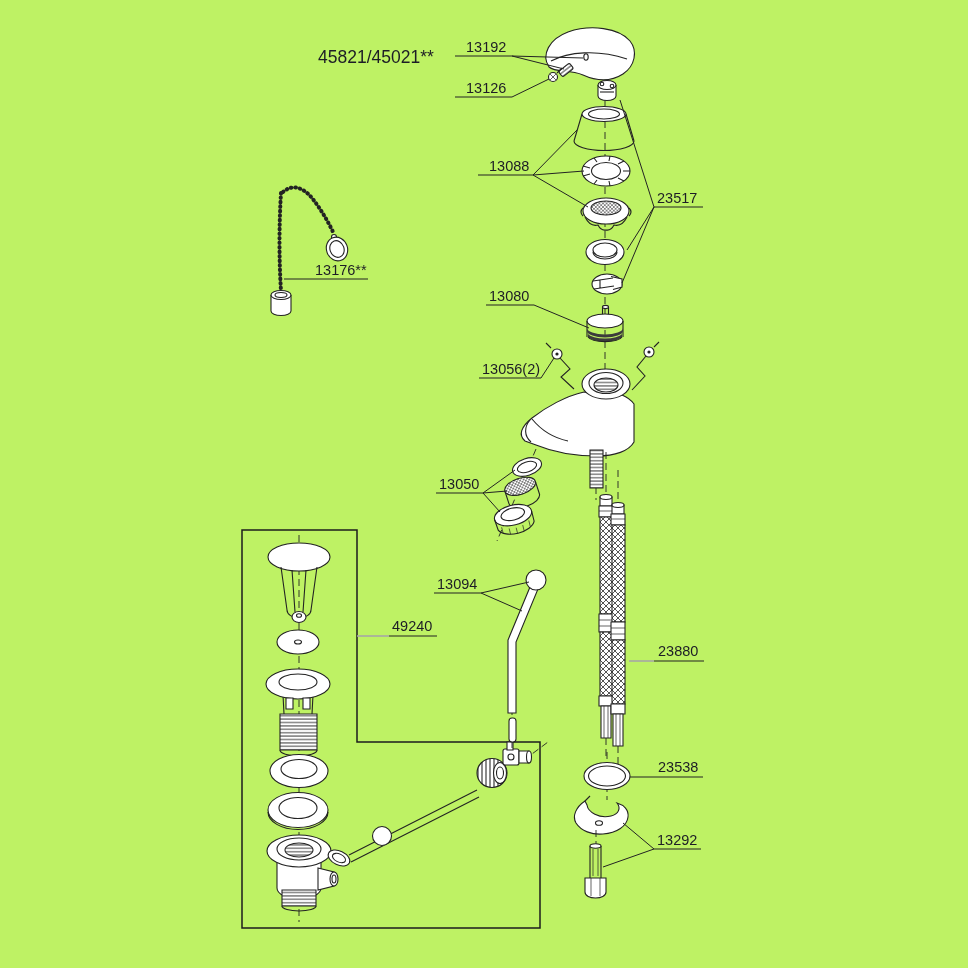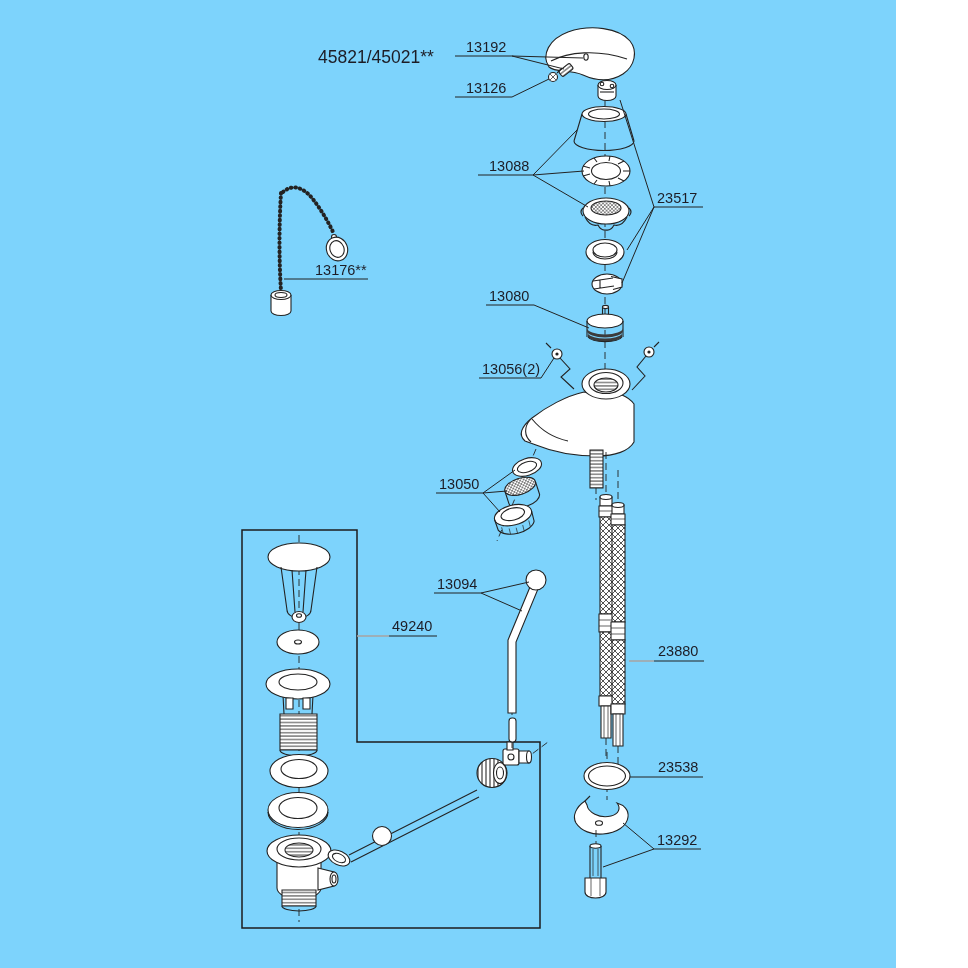--- a/index.html
+++ b/index.html
@@ -1,17 +1,17 @@
 <!DOCTYPE html>
 <html><head>
 <meta charset="utf-8">
 <style>
   html,body{margin:0;padding:0;background:#ffffff;}
   .stage{
-    position:relative;width:896px;height:968px;background:#7dd3fc;
+    position:relative;width:968px;height:968px;background:#bef264;
     font-family:"Liberation Sans",sans-serif;overflow:hidden;
   }
   svg{position:absolute;left:0;top:0;font-family:"Liberation Sans",sans-serif;}
   svg *{vector-effect:non-scaling-stroke;}
   .ln{stroke:#232323;stroke-width:1.1;fill:none;}
   .w{stroke:#232323;stroke-width:1.1;fill:#ffffff;}
   .fillpat{stroke:#232323;stroke-width:1.1;}
   .cl{stroke:#232323;stroke-width:0.9;fill:none;stroke-dasharray:7 4;}
   .ld{stroke:#232323;stroke-width:1;fill:none;}
   .ldg{stroke:#a6a6a6;stroke-width:1.6;fill:none;}

